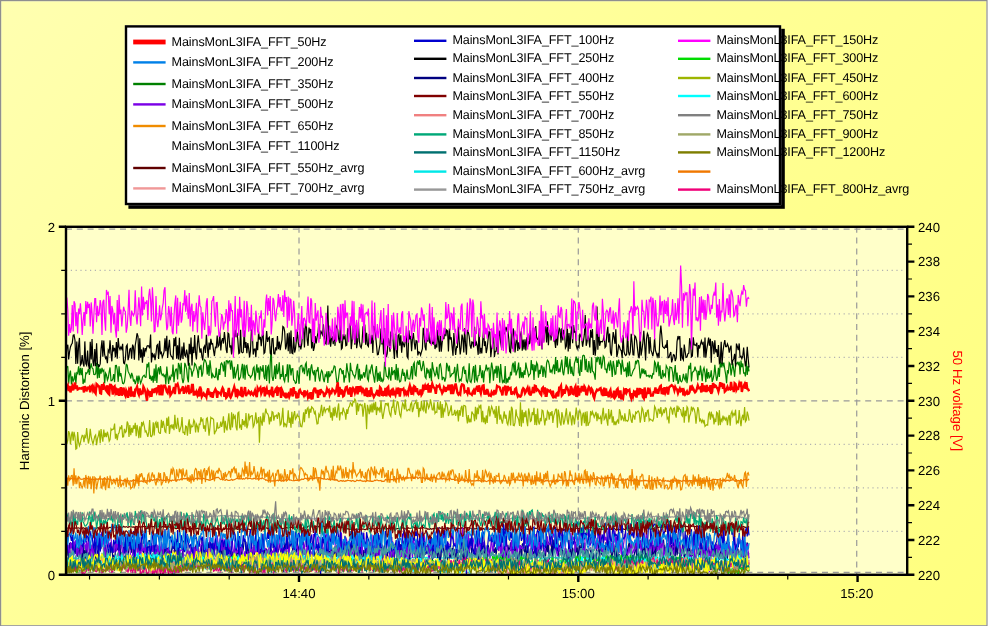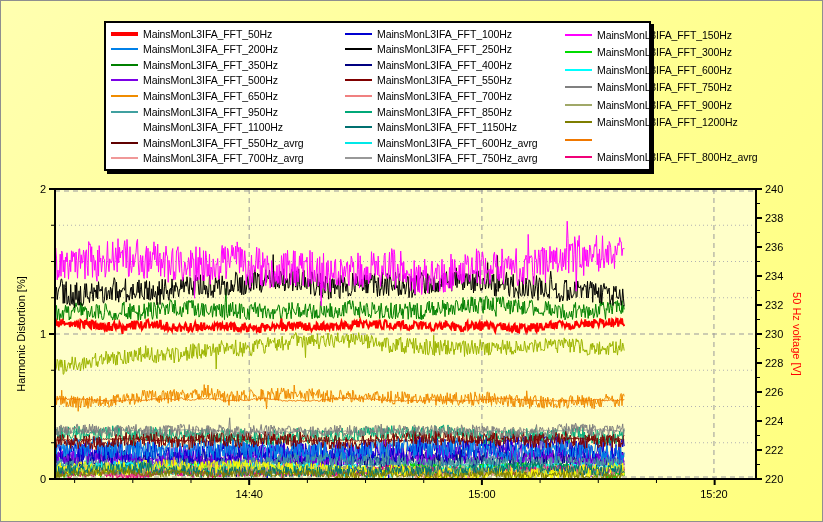--- a/index.html
+++ b/index.html
@@ -57,24 +57,20 @@
         </div>
         <div class="legend-item">
           <div class="legend-swatch" style="height: 2px; background: rgb(123, 0, 230);"></div>
           <span class="legend-label">MainsMonL3IFA_FFT_500Hz</span>
         </div>
         <div class="legend-item">
           <div class="legend-swatch" style="height: 2px; background: rgb(240, 140, 0);"></div>
           <span class="legend-label">MainsMonL3IFA_FFT_650Hz</span>
         </div>
         <div class="legend-item">
-          <div class="legend-swatch" style="height: 2px; background: rgb(64, 160, 160);"></div>
-          <span class="legend-label">MainsMonL3IFA_FFT_950Hz</span>
-        </div>
-        <div class="legend-item">
           <div class="legend-swatch" style="height: 2px; background: rgb(255, 255, 255);"></div>
           <span class="legend-label">MainsMonL3IFA_FFT_1100Hz</span>
         </div>
         <div class="legend-item">
           <div class="legend-swatch" style="height: 2px; background: rgb(96, 0, 0);"></div>
           <span class="legend-label">MainsMonL3IFA_FFT_550Hz_avrg</span>
         </div>
         <div class="legend-item">
           <div class="legend-swatch" style="height: 2px; background: rgb(240, 152, 152);"></div>
           <span class="legend-label">MainsMonL3IFA_FFT_700Hz_avrg</span>
@@ -119,20 +115,24 @@
         </div>
       </div>
       <div class="legend-col">
         <div class="legend-item">
           <div class="legend-swatch" style="height: 2px; background: rgb(255, 0, 255);"></div>
           <span class="legend-label">MainsMonL3IFA_FFT_150Hz</span>
         </div>
         <div class="legend-item">
           <div class="legend-swatch" style="height: 2px; background: rgb(0, 220, 0);"></div>
           <span class="legend-label">MainsMonL3IFA_FFT_300Hz</span>
+        </div>
+        <div class="legend-item">
+          <div class="legend-swatch" style="height: 2px; background: rgb(157, 181, 0);"></div>
+          <span class="legend-label">MainsMonL3IFA_FFT_450Hz</span>
         </div>
         <div class="legend-item">
           <div class="legend-swatch" style="height: 2px; background: rgb(0, 255, 255);"></div>
           <span class="legend-label">MainsMonL3IFA_FFT_600Hz</span>
         </div>
         <div class="legend-item">
           <div class="legend-swatch" style="height: 2px; background: rgb(128, 128, 128);"></div>
           <span class="legend-label">MainsMonL3IFA_FFT_750Hz</span>
         </div>
         <div class="legend-item">

